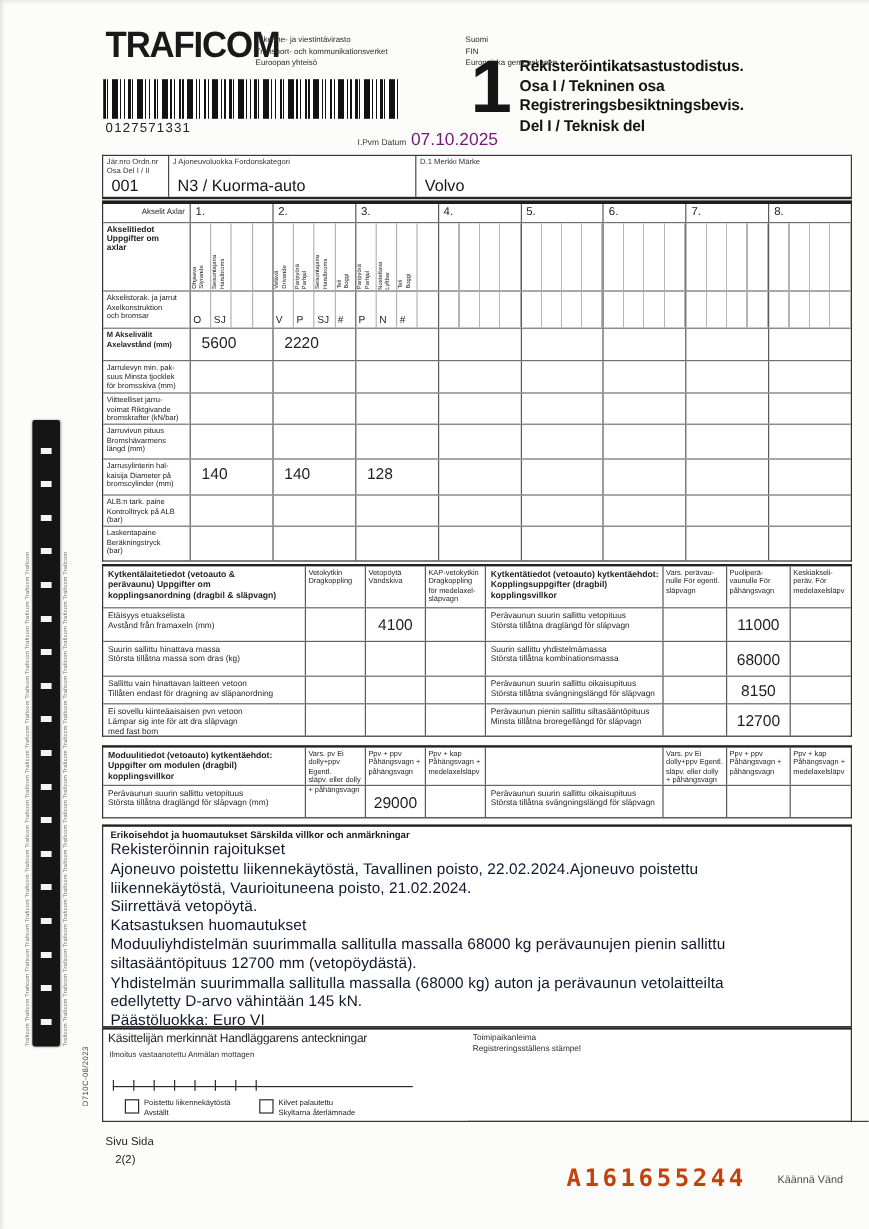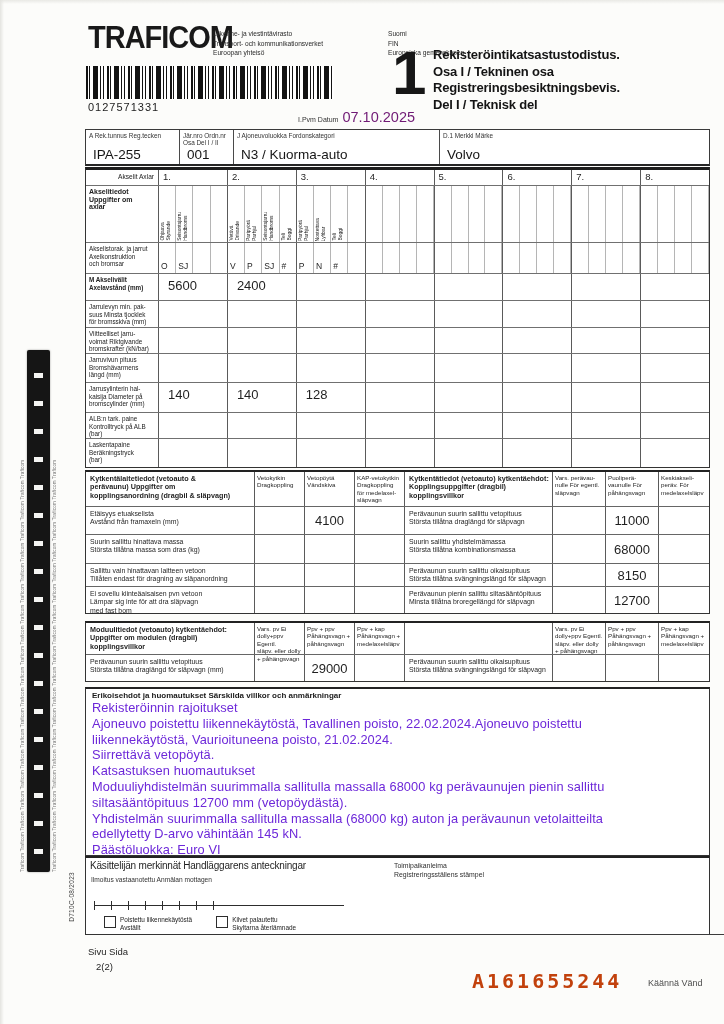--- a/index.html
+++ b/index.html
@@ -62,21 +62,21 @@
   .cpc{width:50px;flex:none;border-left:1px solid #5a5a5a;box-sizing:border-box;font-size:6.2px;line-height:7.4px;padding:2px 1px 0 2px;}
   .cpv{width:50px;flex:none;border-left:1px solid #5a5a5a;box-sizing:border-box;display:flex;align-items:center;justify-content:center;font-size:13px;}
   .cprl{width:148px;flex:none;border-left:1px solid #5a5a5a;box-sizing:border-box;font-size:6.9px;line-height:8.4px;padding:3px 2px 0 4px;}
   .cprl.hd-b{font-weight:700;font-size:7.2px;}
   .cpv2{width:53px;flex:none;border-left:1px solid #5a5a5a;box-sizing:border-box;display:flex;align-items:center;justify-content:center;font-size:13px;}
   .cpc2{width:53px;flex:none;border-left:1px solid #5a5a5a;box-sizing:border-box;font-size:6.2px;line-height:7.4px;padding:2px 1px 0 2px;}
 
   
   .sp{left:85px;top:687px;width:625px;height:169px;box-sizing:border-box;border:1.5px solid #333;border-top:2.5px solid #222;padding:2px 6px;background:#fff;}
   .sp-h{font-size:8px;font-weight:700;color:#1a1a1a;}
-  .sp-line{font-size:12.8px;line-height:15.8px;color:#6d28d9;letter-spacing:0.1px;}
+  .sp-line{font-size:12.8px;line-height:15.8px;color:#0f172a;letter-spacing:0.1px;}
 
   
   .hd{left:85px;top:856px;width:625px;height:79px;box-sizing:border-box;border:1.5px solid #333;border-top:2.5px solid #222;position:absolute;background:#fff;}
   .hd-title{position:absolute;left:4px;top:2px;font-size:10px;font-weight:400;letter-spacing:-0.2px;}
   .hd-sub{position:absolute;left:5px;top:18px;font-size:6.6px;color:#333;}
   .hd-stamp{position:absolute;left:308px;top:3px;font-size:6.9px;line-height:9px;color:#2e2e2e;}
   .ticks{position:absolute;left:8px;top:38px;width:250px;height:9px;border-bottom:1.5px solid #2d2d2d;}
   .ticks i{display:inline-block;width:16px;height:9px;border-left:1.2px solid #2d2d2d;}
   .cb-row{position:absolute;left:18px;top:58px;display:flex;gap:24px;}
   .cb-item{display:flex;gap:4px;}
@@ -116,24 +116,20 @@
 Osa I / Tekninen osa
 Registreringsbesiktningsbevis.
 Del I / Teknisk del</div>
 <div class="abs barcode"></div>
 <div class="abs bc-num">0127571331</div>
 <div class="abs date-row">
   <span class="date-lab">I.Pvm Datum</span><span class="date-val">07.10.2025</span>
 </div>
 
 <div class="abs id-table">
-  <div class="idc" style="width:93px">
-    <div class="id-lab pre">A  Rek.tunnus Reg.tecken</div>
-    <div class="id-val">IPA-255</div>
-  </div>
   <div class="idc" style="width:54px">
     <div class="id-lab pre">Jär.nro Ordn.nr
 Osa Del I / II</div>
     <div class="id-val">001</div>
   </div>
   <div class="idc" style="width:206px">
     <div class="id-lab pre">J  Ajoneuvoluokka Fordonskategori</div>
     <div class="id-val">N3 / Kuorma-auto</div>
   </div>
   <div class="idc" style="flex:1">
@@ -256,21 +252,21 @@
       <div class="sub4"></div>
       <div class="sub4"></div>
       <div class="sub4"></div>
       <div class="sub4"></div>
   </div>
 
   <div class="axr" style="height:27px">
     <div class="axl pre bold-first">M Akselivälit
 Axelavstånd (mm)</div>
     <div class="axc">5600</div>
-      <div class="axc">2400</div>
+      <div class="axc">2220</div>
       <div class="axc"></div>
       <div class="axc"></div>
       <div class="axc"></div>
       <div class="axc"></div>
       <div class="axc"></div>
       <div class="axc"></div>
   </div>
 
   <div class="axr" style="height:27px">
     <div class="axl pre">Jarrulevyn min. pak-

